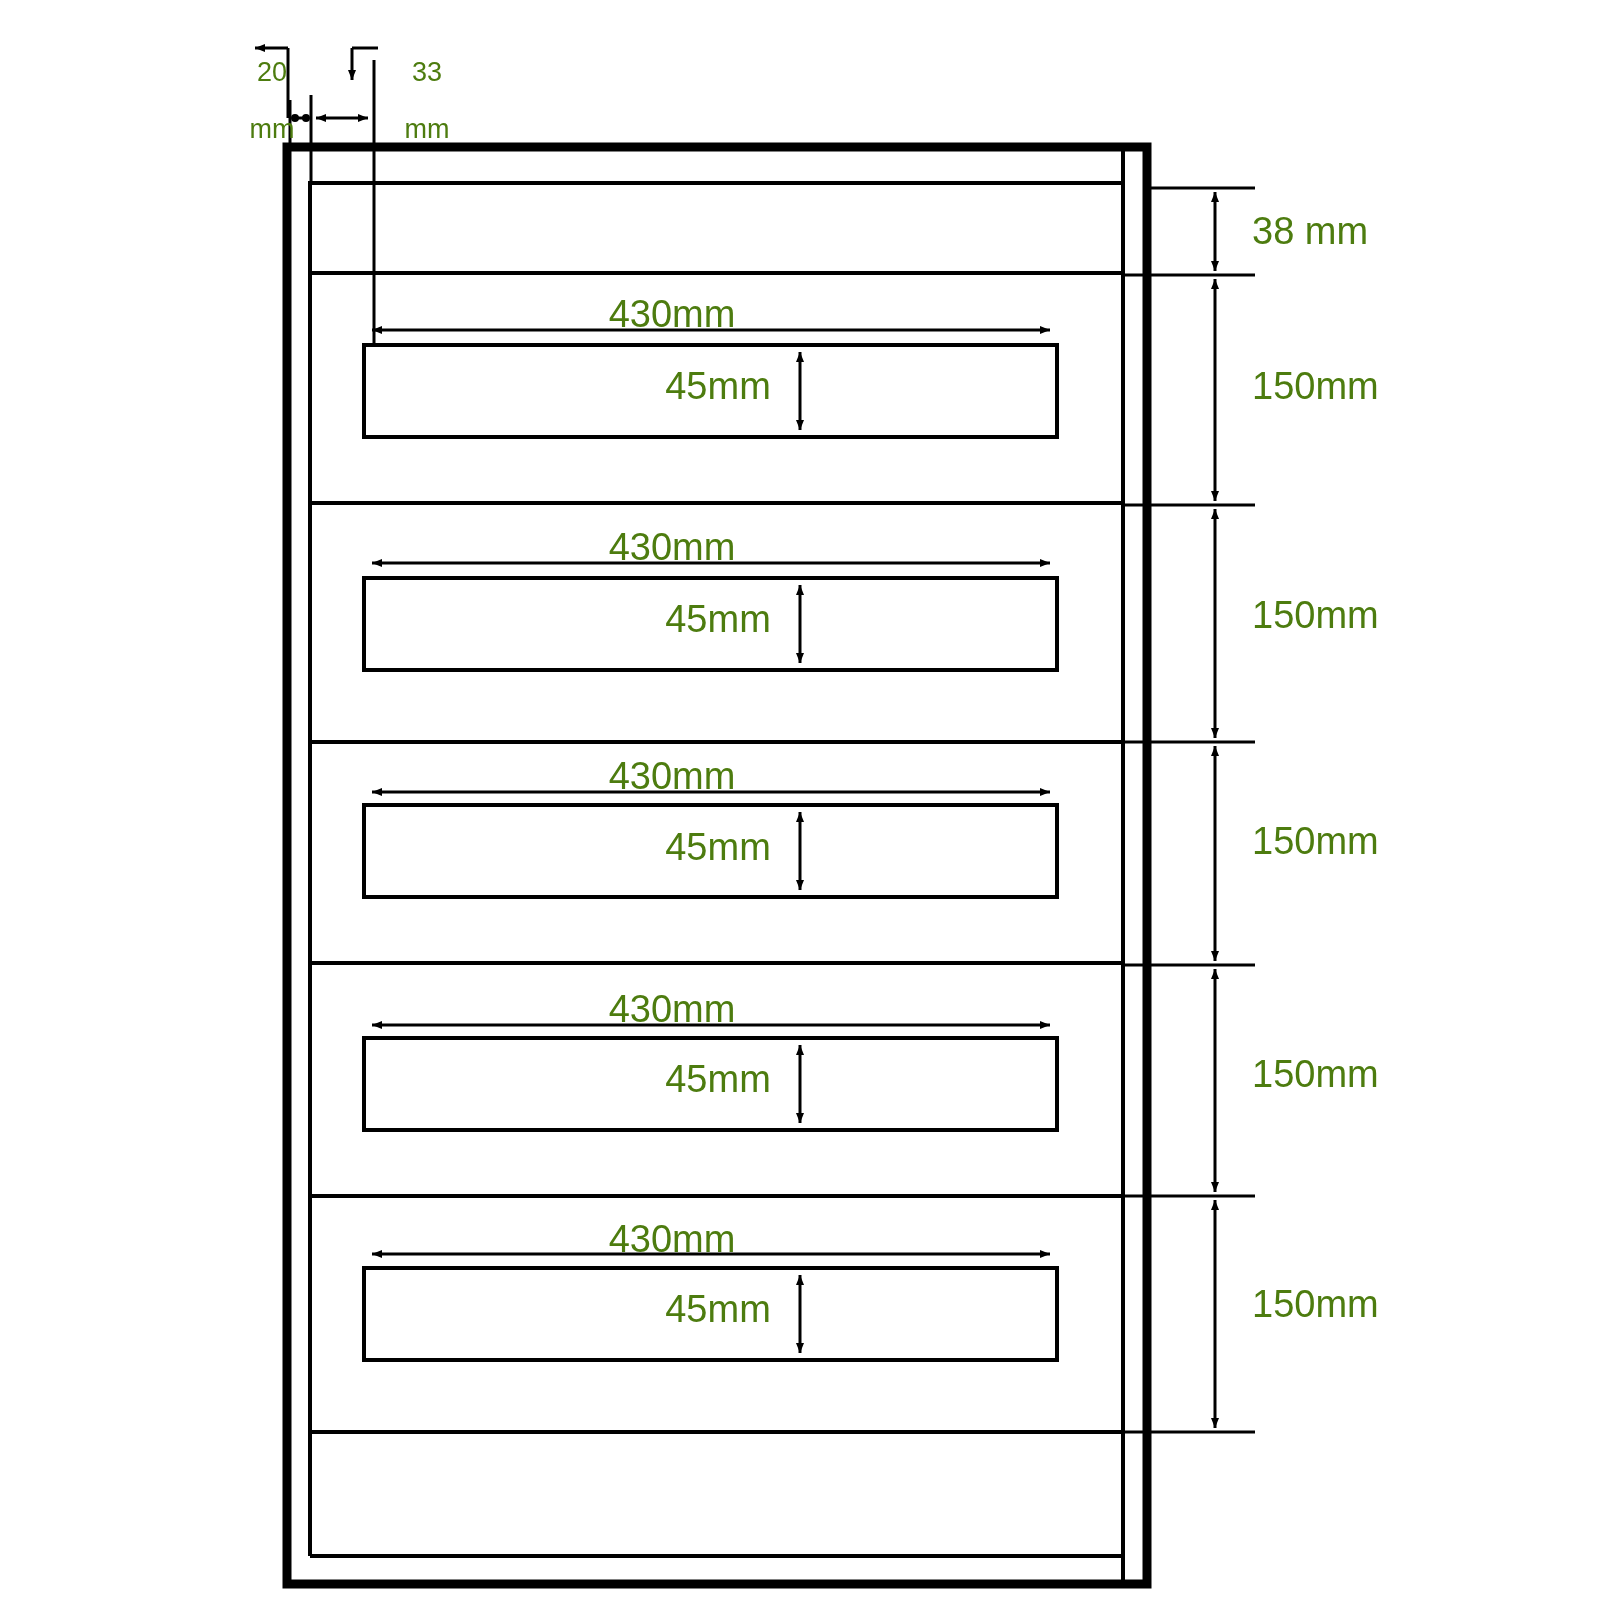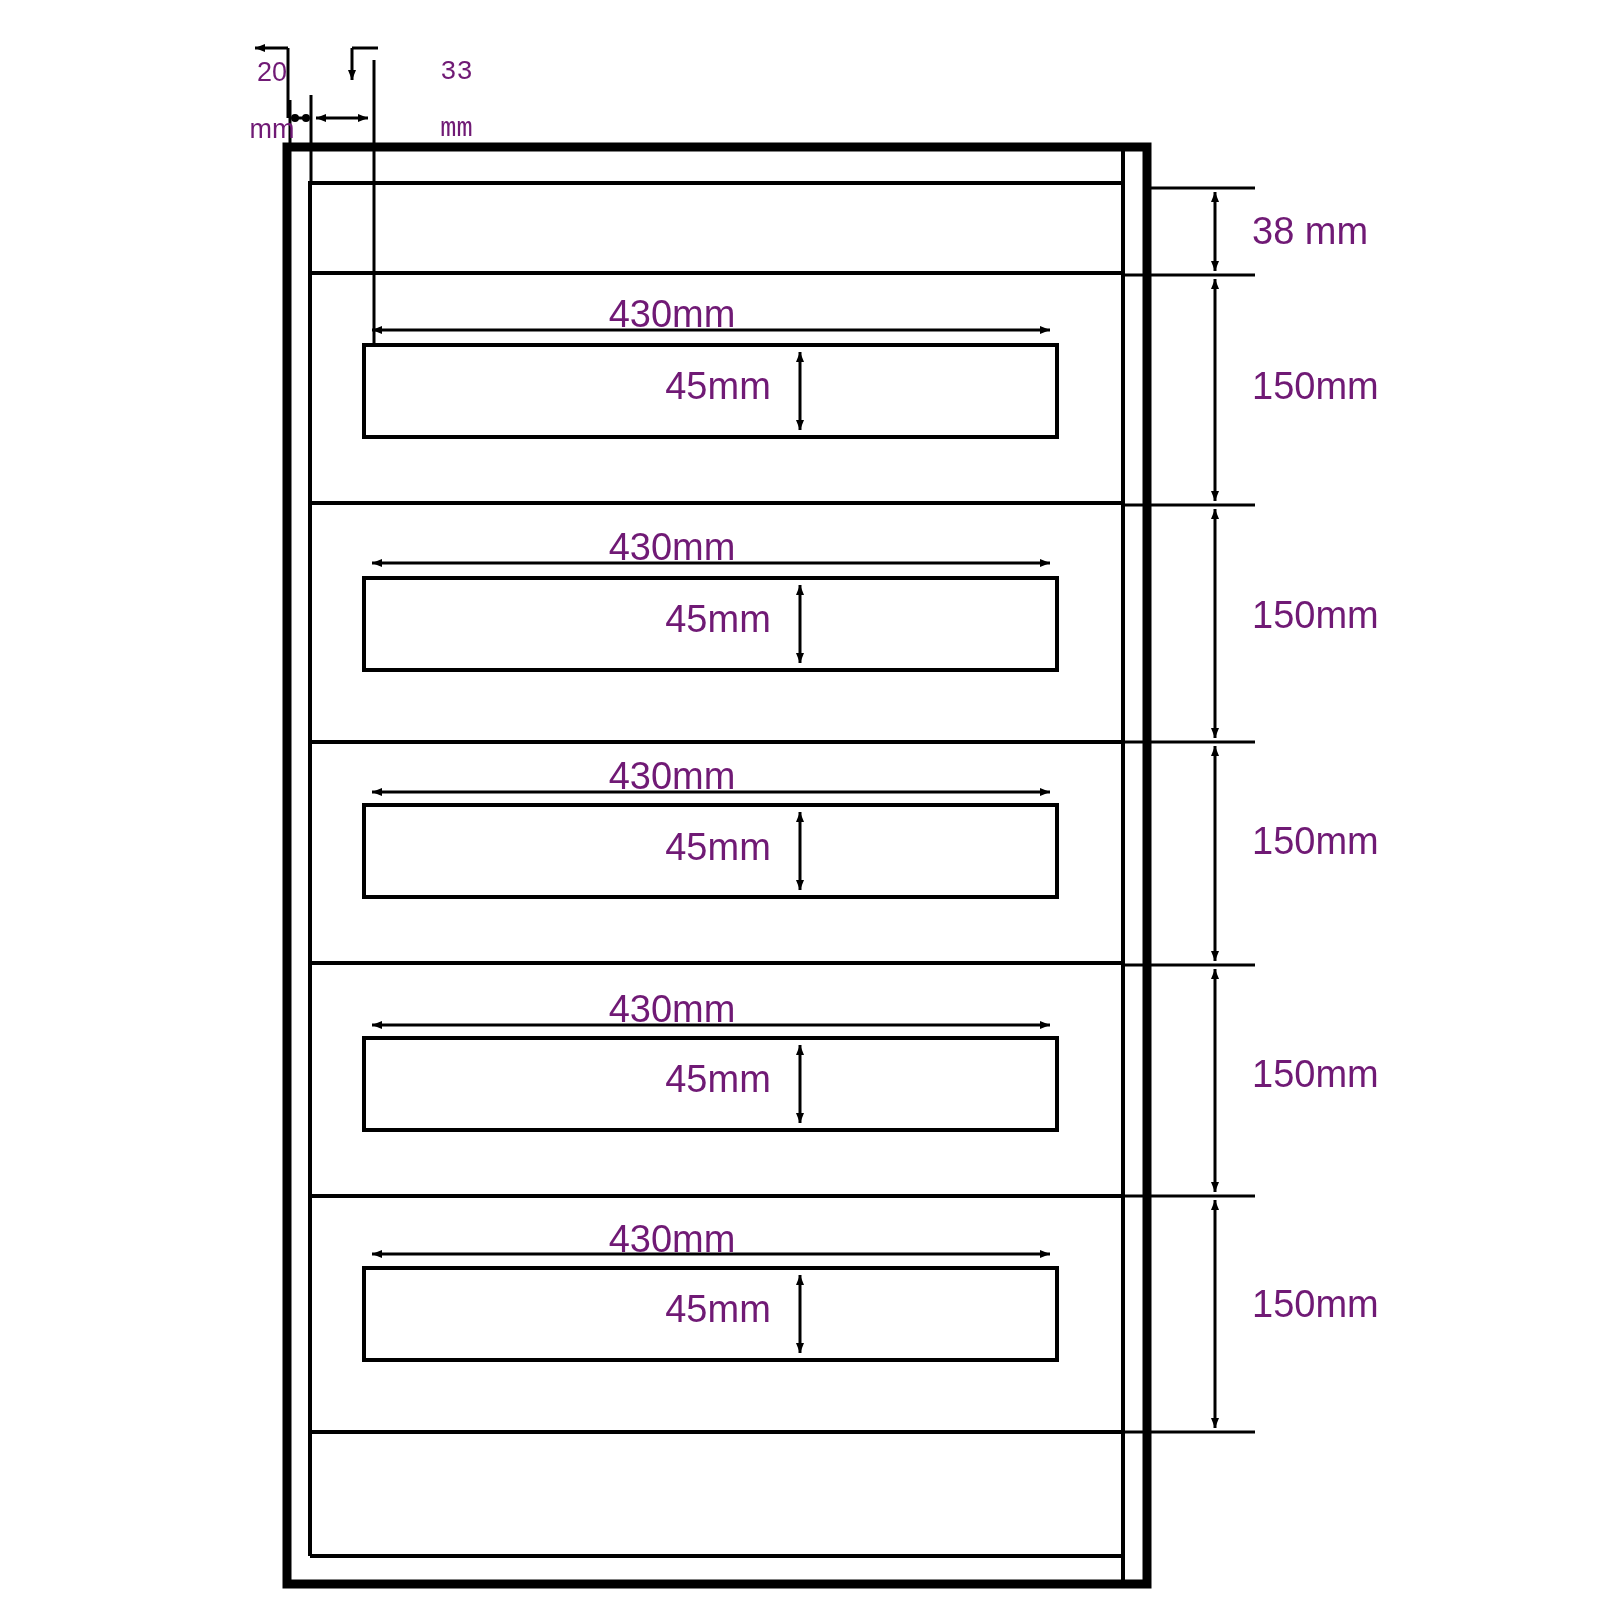--- a/index.html
+++ b/index.html
@@ -19,21 +19,21 @@
   #drawing {
     position: absolute;
     left: 0;
     top: 0;
     width: 1600px;
     height: 1600px;
   }
   .dim-label {
     position: absolute;
     font-family: "Liberation Sans", sans-serif;
-    color: #701a75;
+    color: #4d7c0f;
     white-space: pre;
     line-height: 1.05;
   }
   .t-small {
     font-size: 27px;
   }
   .t-big {
     font-size: 38px;
   }
   .center {
@@ -135,21 +135,21 @@
       <line x1="352" y1="48" x2="352" y2="80" marker-end="url(#arrHead)"></line>
       <line x1="352" y1="48" x2="378" y2="48"></line>
     </g>
   </svg>
 
   <div class="dim-label t-small center" style="left:257px; top:30px;">
     <span>20</span><br>
     <span>mm</span>
   </div>
 
-  <div class="dim-label t-small center" style="left:424px; top:30px;font-family:Liberation Mono, monospace;">
+  <div class="dim-label t-small center" style="left:412px; top:30px;">
     <span>33</span><br>
     <span>mm</span>
   </div>
 
   <div class="dim-label t-big" style="left:1252px; top:212px;">38 mm</div>
   <div class="dim-label t-big" style="left:1252px; top:367px;">150mm</div>
   <div class="dim-label t-big" style="left:1252px; top:596px;">150mm</div>
   <div class="dim-label t-big" style="left:1252px; top:822px;">150mm</div>
   <div class="dim-label t-big" style="left:1252px; top:1055px;">150mm</div>
   <div class="dim-label t-big" style="left:1252px; top:1285px;">150mm</div>

